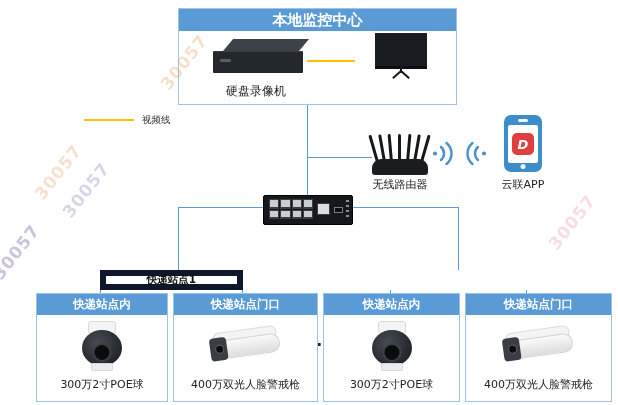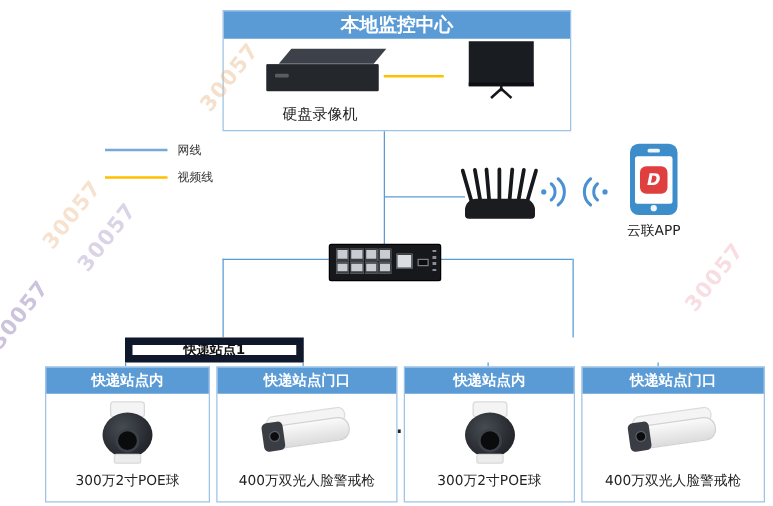--- a/index.html
+++ b/index.html
@@ -198,39 +198,36 @@
         <div class="mon-pole"></div>
         <div class="mon-leg l"></div>
         <div class="mon-leg r"></div>
       </div>
       <div class="dev-label nvr-label">硬盘录像机</div>
     </div>
   </div>
 
   <div class="legend">
     <div class="lg-row">
-      <div class="lg-line blue"></div>
-      <div class="lg-label">网线</div>
-    </div>
-    <div class="lg-row">
       <div class="lg-line yellow"></div>
       <div class="lg-label">视频线</div>
     </div>
   </div>
 
   <div class="router">
     <div class="ant" style="left:4px;  transform:rotate(-16deg);"></div>
     <div class="ant" style="left:11px; transform:rotate(-10deg);"></div>
     <div class="ant" style="left:18px; transform:rotate(-5deg);"></div>
     <div class="ant" style="left:26px;"></div>
     <div class="ant" style="left:34px; transform:rotate(5deg);"></div>
     <div class="ant" style="left:41px; transform:rotate(10deg);"></div>
     <div class="ant" style="left:48px; transform:rotate(16deg);"></div>
     <div class="router-body"></div>
   </div>
+  <div class="router-label">无线路由器</div>
 
   <svg class="sig sig-r" viewBox="0 0 27 25" fill="none" stroke="#4a90d2" stroke-width="2.4" stroke-linecap="round">
     <circle cx="4" cy="12.5" r="2.1" fill="#4a90d2" stroke="none"></circle>
     <path d="M10 6 A 8.5 8.5 0 0 1 10 19"></path>
     <path d="M15.5 2 A 13.5 13.5 0 0 1 15.5 23"></path>
   </svg>
   <svg class="sig sig-l" viewBox="0 0 27 25" fill="none" stroke="#4a90d2" stroke-width="2.4" stroke-linecap="round">
     <circle cx="4" cy="12.5" r="2.1" fill="#4a90d2" stroke="none"></circle>
     <path d="M10 6 A 8.5 8.5 0 0 1 10 19"></path>
     <path d="M15.5 2 A 13.5 13.5 0 0 1 15.5 23"></path>

